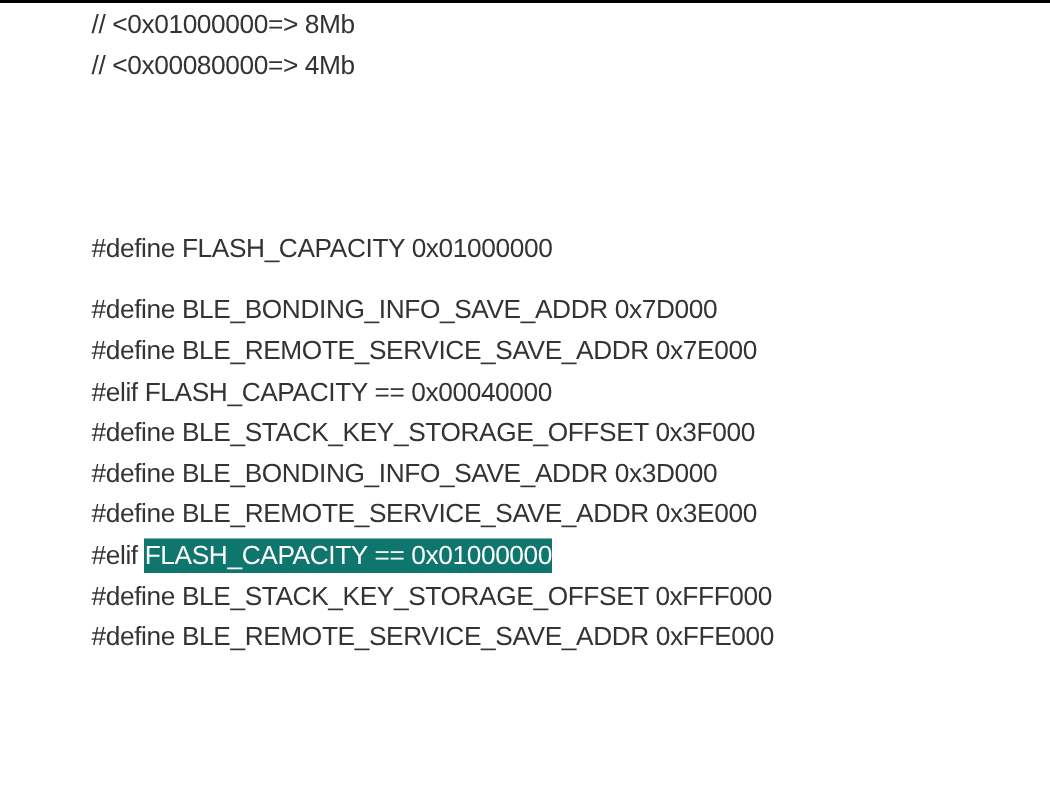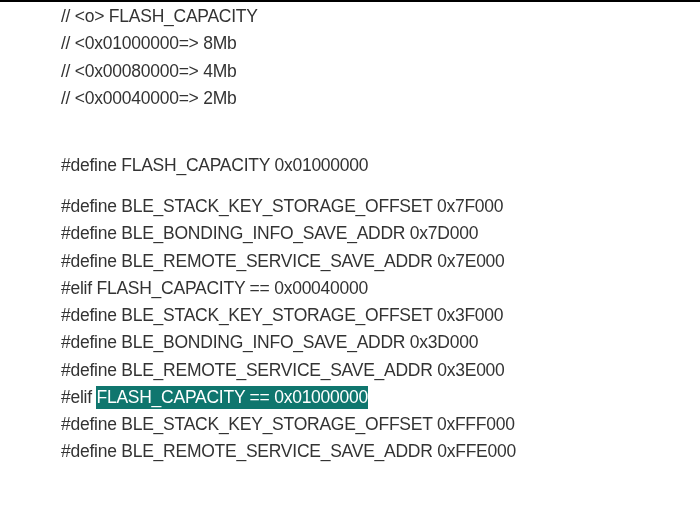--- a/index.html
+++ b/index.html
@@ -41,32 +41,29 @@
       background: #0f766e;
       color: #ffffff;
       padding: 1px 0 2px 0;
     }
   </style>
 </head>
 <body>
 
 <div class="doc">
   <div class="para para-1">
-    <span class="line">// &lt;o&gt; FLASH_CAPACITY</span>
     <span class="line">// &lt;0x01000000=&gt; 8Mb</span>
     <span class="line">// &lt;0x00080000=&gt; 4Mb</span>
-    <span class="line">// &lt;0x00040000=&gt; 2Mb</span>
   </div>
 
   <div class="para para-2">
     <span class="line">#define FLASH_CAPACITY 0x01000000</span>
   </div>
 
   <div class="para para-3">
-    <span class="line">#define BLE_STACK_KEY_STORAGE_OFFSET 0x7F000</span>
     <span class="line">#define BLE_BONDING_INFO_SAVE_ADDR 0x7D000</span>
     <span class="line">#define BLE_REMOTE_SERVICE_SAVE_ADDR 0x7E000</span>
     <span class="line">#elif FLASH_CAPACITY == 0x00040000</span>
     <span class="line">#define BLE_STACK_KEY_STORAGE_OFFSET 0x3F000</span>
     <span class="line">#define BLE_BONDING_INFO_SAVE_ADDR 0x3D000</span>
     <span class="line">#define BLE_REMOTE_SERVICE_SAVE_ADDR 0x3E000</span>
     <span class="line"><span>#elif </span><span class="sel">FLASH_CAPACITY == 0x01000000</span></span>
     <span class="line">#define BLE_STACK_KEY_STORAGE_OFFSET 0xFFF000</span>
     <span class="line">#define BLE_REMOTE_SERVICE_SAVE_ADDR 0xFFE000</span>
   </div>

